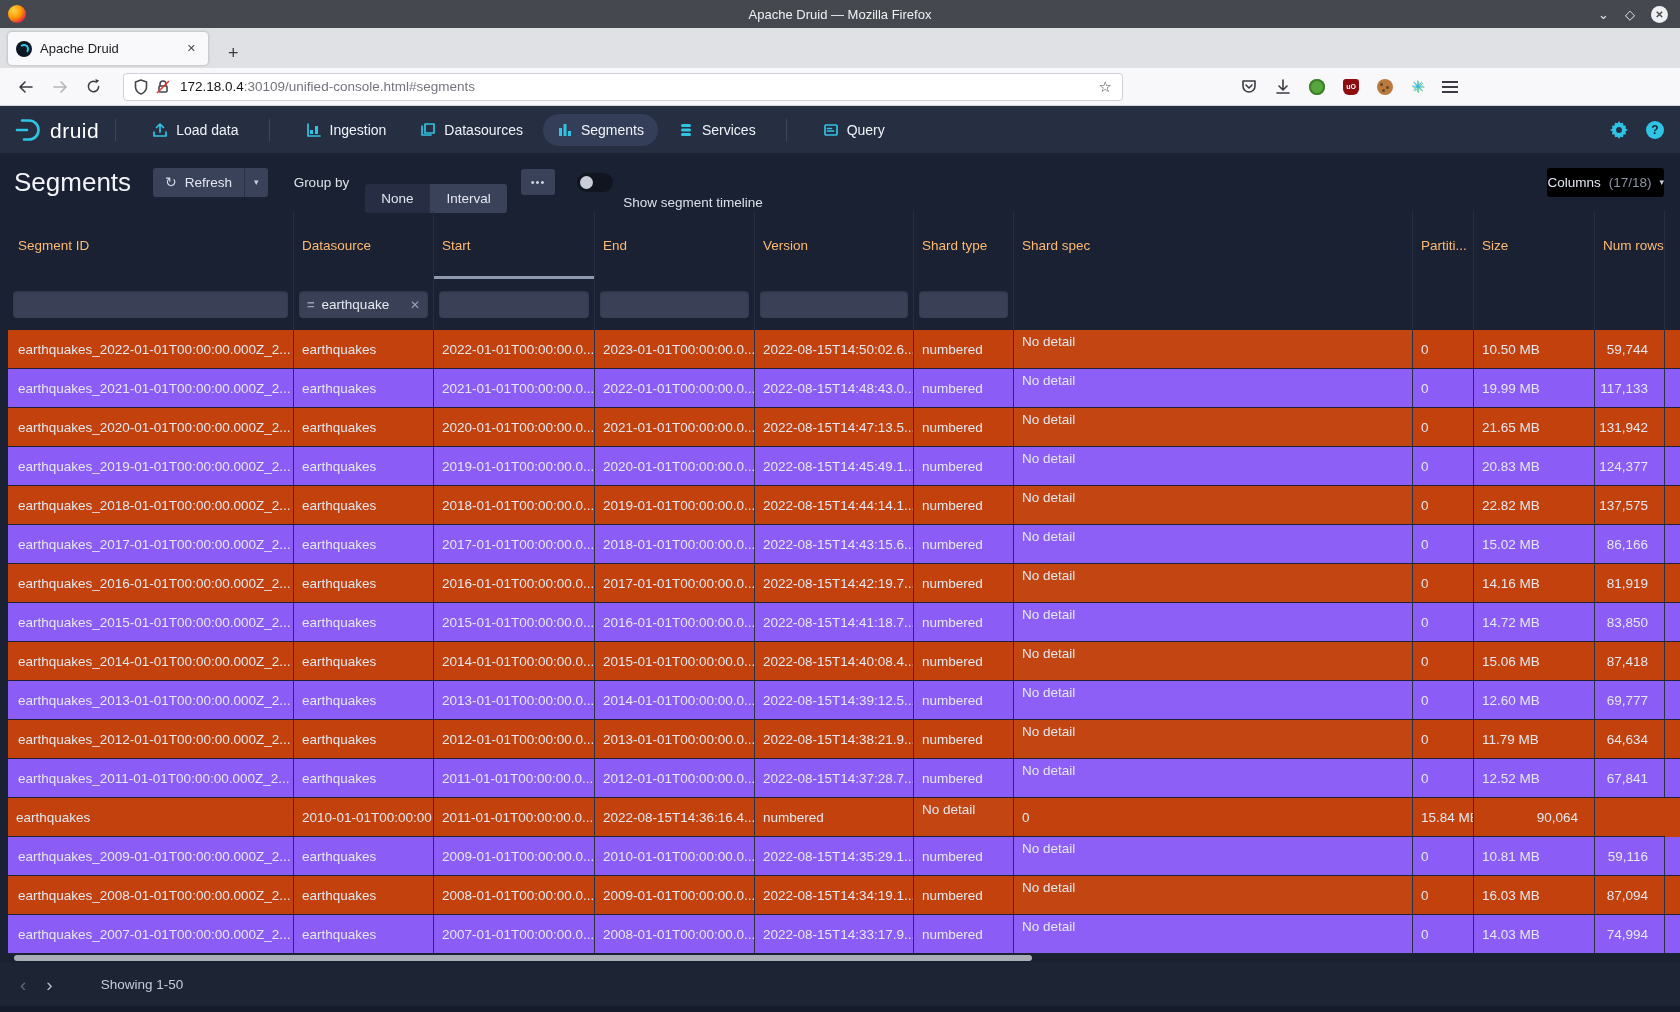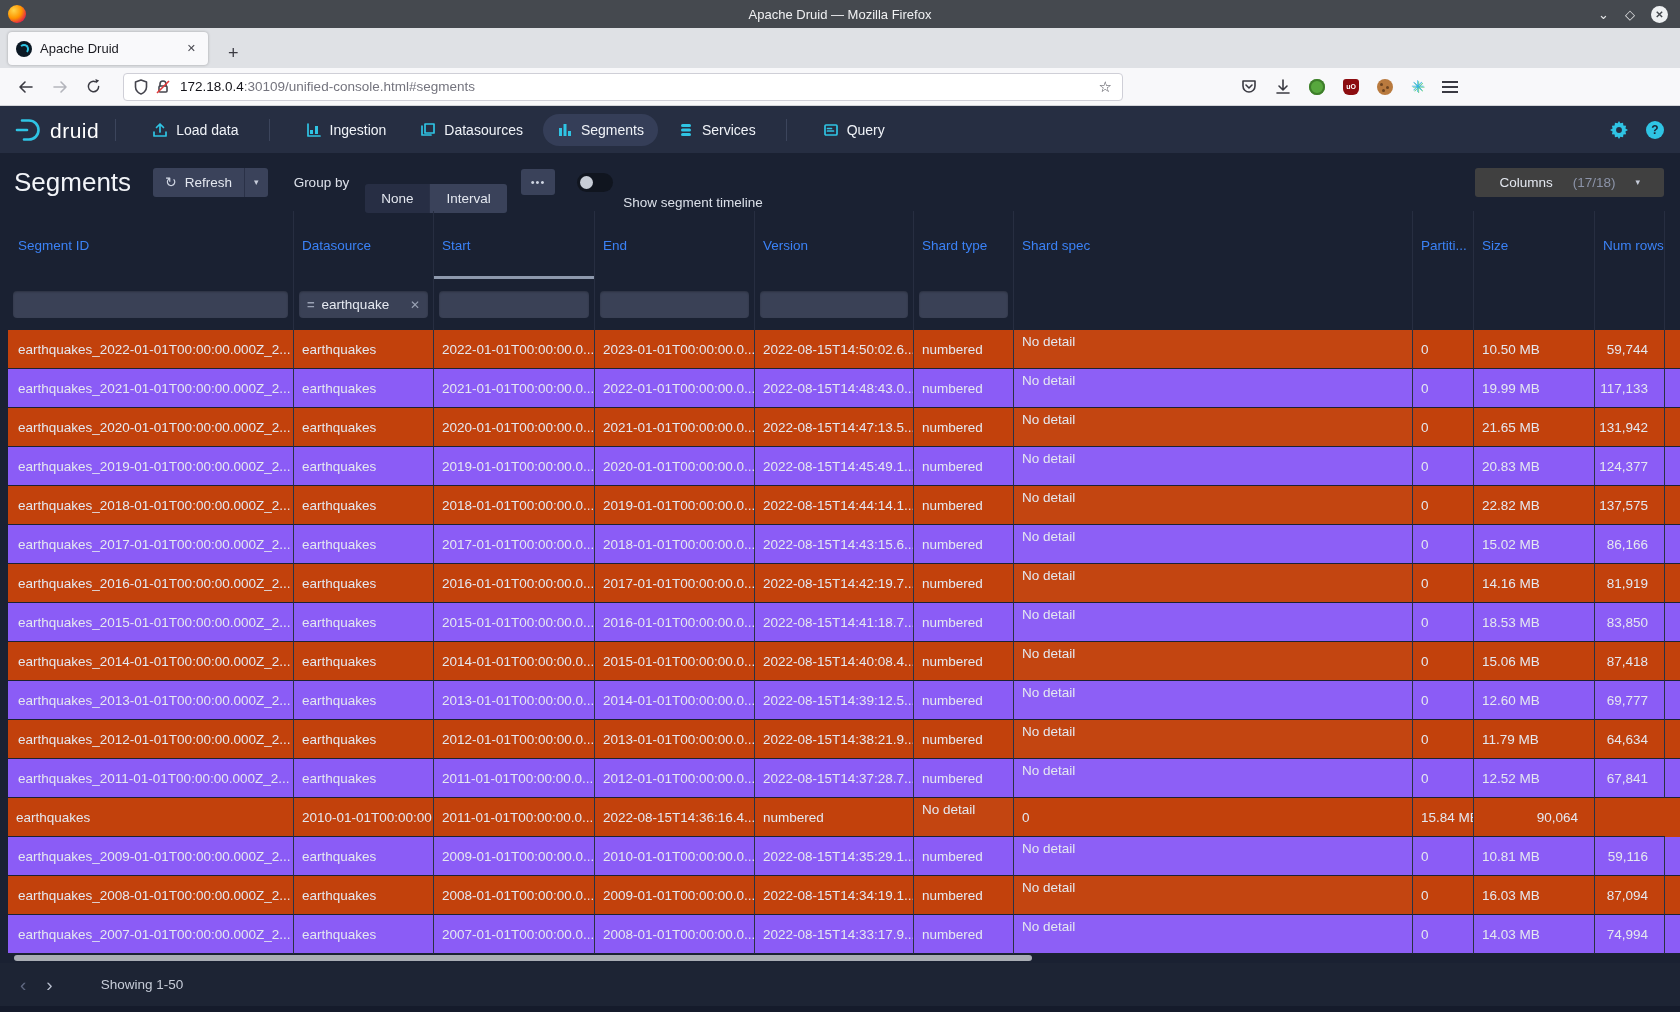--- a/index.html
+++ b/index.html
@@ -71,29 +71,29 @@
   .refresh-icon { font-size:14px; color:#cfd5e2; line-height:1; }
   .groupby-label { color:#dde1ea; font-size:13.5px; margin-left:26px; }
   .seg-group { display:flex; margin-left:16px; border-radius:3px; overflow:hidden;margin-top:32px; }
   .seg-btn { padding:7px 16px; font-size:13.5px; color:#e3e7ef; }
   .seg-btn.sel { background:#272e44; }
   .seg-btn.unsel { background:#3a425a; border-left:1px solid #2a3147; }
   .more-btn { margin-left:14px; padding:7px 10px; letter-spacing:1px; font-size:11px; color:#cfd5e2; }
   .switch { width:36px; height:19px; border-radius:10px; background:#10151f; margin-left:22px; position:relative; }
   .switch i { position:absolute; left:3px; top:3px; width:13px; height:13px; border-radius:50%; background:#c8cdd7; }
   .switch-label { color:#dbe0e9; font-size:13.5px; margin-left:10px;margin-top:40px; }
-  .columns-btn { margin-left:auto; margin-right:16px; background:#404040; padding:7px 24px; gap:20px; }
+  .columns-btn { margin-left:auto; margin-right:16px; background:#000000; padding:7px 0; gap:8px; }
   .columns-count { color:#8b93a8; }
   .caret-glyph { font-size:9px; color:#c7cdda; }
 
   
   .table-area { flex:0 0 auto; }
   .grid-row { display:grid; grid-template-columns:286px 140px 161px 160px 159px 100px 399px 61px 121px 70px 15px; margin-left:8px; }
   .thead { height:68px; }
-  .th { position:relative; display:flex; align-items:center; padding-left:8px; color:#3b82f6; font-size:13.5px;
+  .th { position:relative; display:flex; align-items:center; padding-left:8px; color:#fdba74; font-size:13.5px;
     border-right:1px solid #272e41; overflow:hidden; white-space:nowrap; }
   .th:first-child { padding-left:10px; }
   .th:last-child { border-right:none; }
   .sort-bar { position:absolute; left:0; right:0; bottom:0; height:3px; background:#8e99ad; }
   .tfilter { height:51px; }
   .fcell { border-right:1px solid #272e41; display:flex; align-items:center; padding:0 5px; }
   .fcell:last-child { border-right:none; }
   .finput { width:100%; height:27px; background:#3a4156; border-radius:4px; box-shadow:inset 0 1px 2px rgba(0,0,0,.25); }
   .finput.tagged { display:flex; align-items:center; padding:0 8px; gap:7px; }
   .tag-eq { color:#9aa2b4; font-size:13px; font-weight:bold; }
@@ -445,21 +445,21 @@
 
       <div class="grid-row trow r-dark">
         <div class="td c-id">earthquakes_2015-01-01T00:00:00.000Z_2...</div>
         <div class="td">earthquakes</div>
         <div class="td">2015-01-01T00:00:00.0...</div>
         <div class="td">2016-01-01T00:00:00.0...</div>
         <div class="td">2022-08-15T14:41:18.7...</div>
         <div class="td">numbered</div>
         <div class="td c-shardspec">No detail</div>
         <div class="td">0</div>
-        <div class="td">18.53 MB</div>
+        <div class="td">14.72 MB</div>
         <div class="td c-numrows">83,850</div>
         <div class="td"></div>
       </div>
 
       <div class="grid-row trow r-light">
         <div class="td c-id">earthquakes_2014-01-01T00:00:00.000Z_2...</div>
         <div class="td">earthquakes</div>
         <div class="td">2014-01-01T00:00:00.0...</div>
         <div class="td">2015-01-01T00:00:00.0...</div>
         <div class="td">2022-08-15T14:40:08.4...</div>

